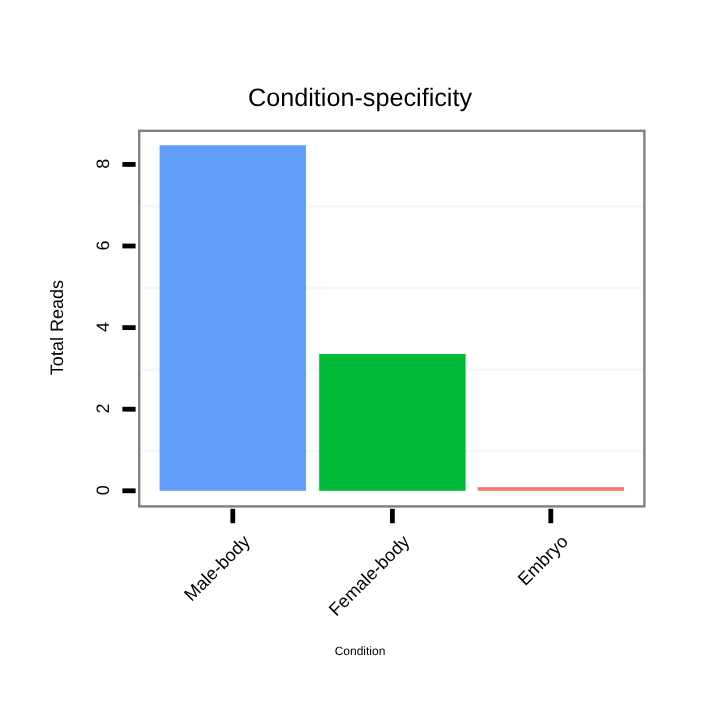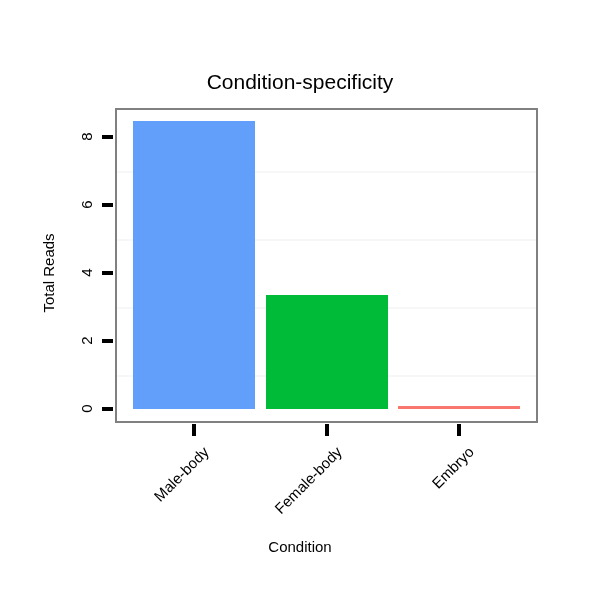--- a/index.html
+++ b/index.html
@@ -103,21 +103,21 @@
     transform: rotate(-45deg);
     transform-origin: right top;
     text-align: right;
   }
   #xlab-title {
     position: absolute;
     left: 0;
     top: 538px;
     width: 600px;
     text-align: center;
-    font-size: 15px;
+    font-size: 10px;
     color: #000000;
   }
 </style>
 </head>
 <body>
 
 <div id="chart-root">
 
   <div id="chart-title">Condition-specificity</div>
 

